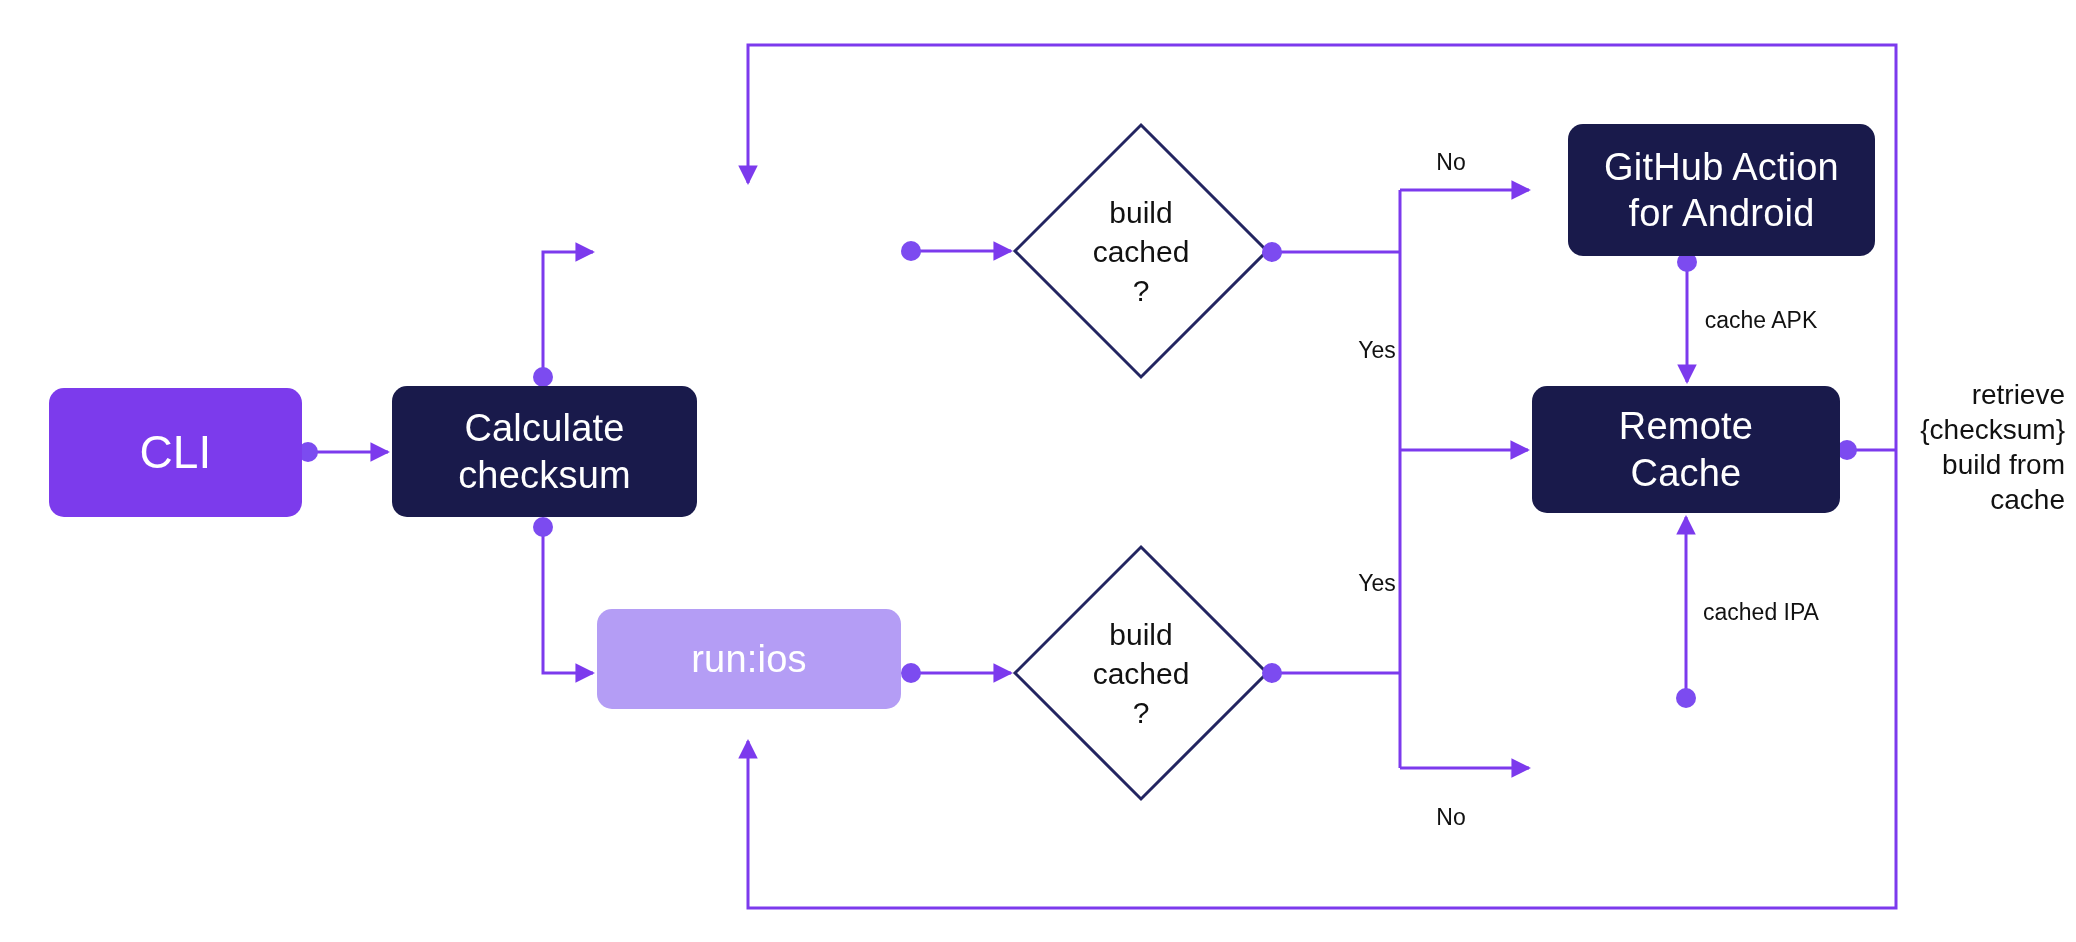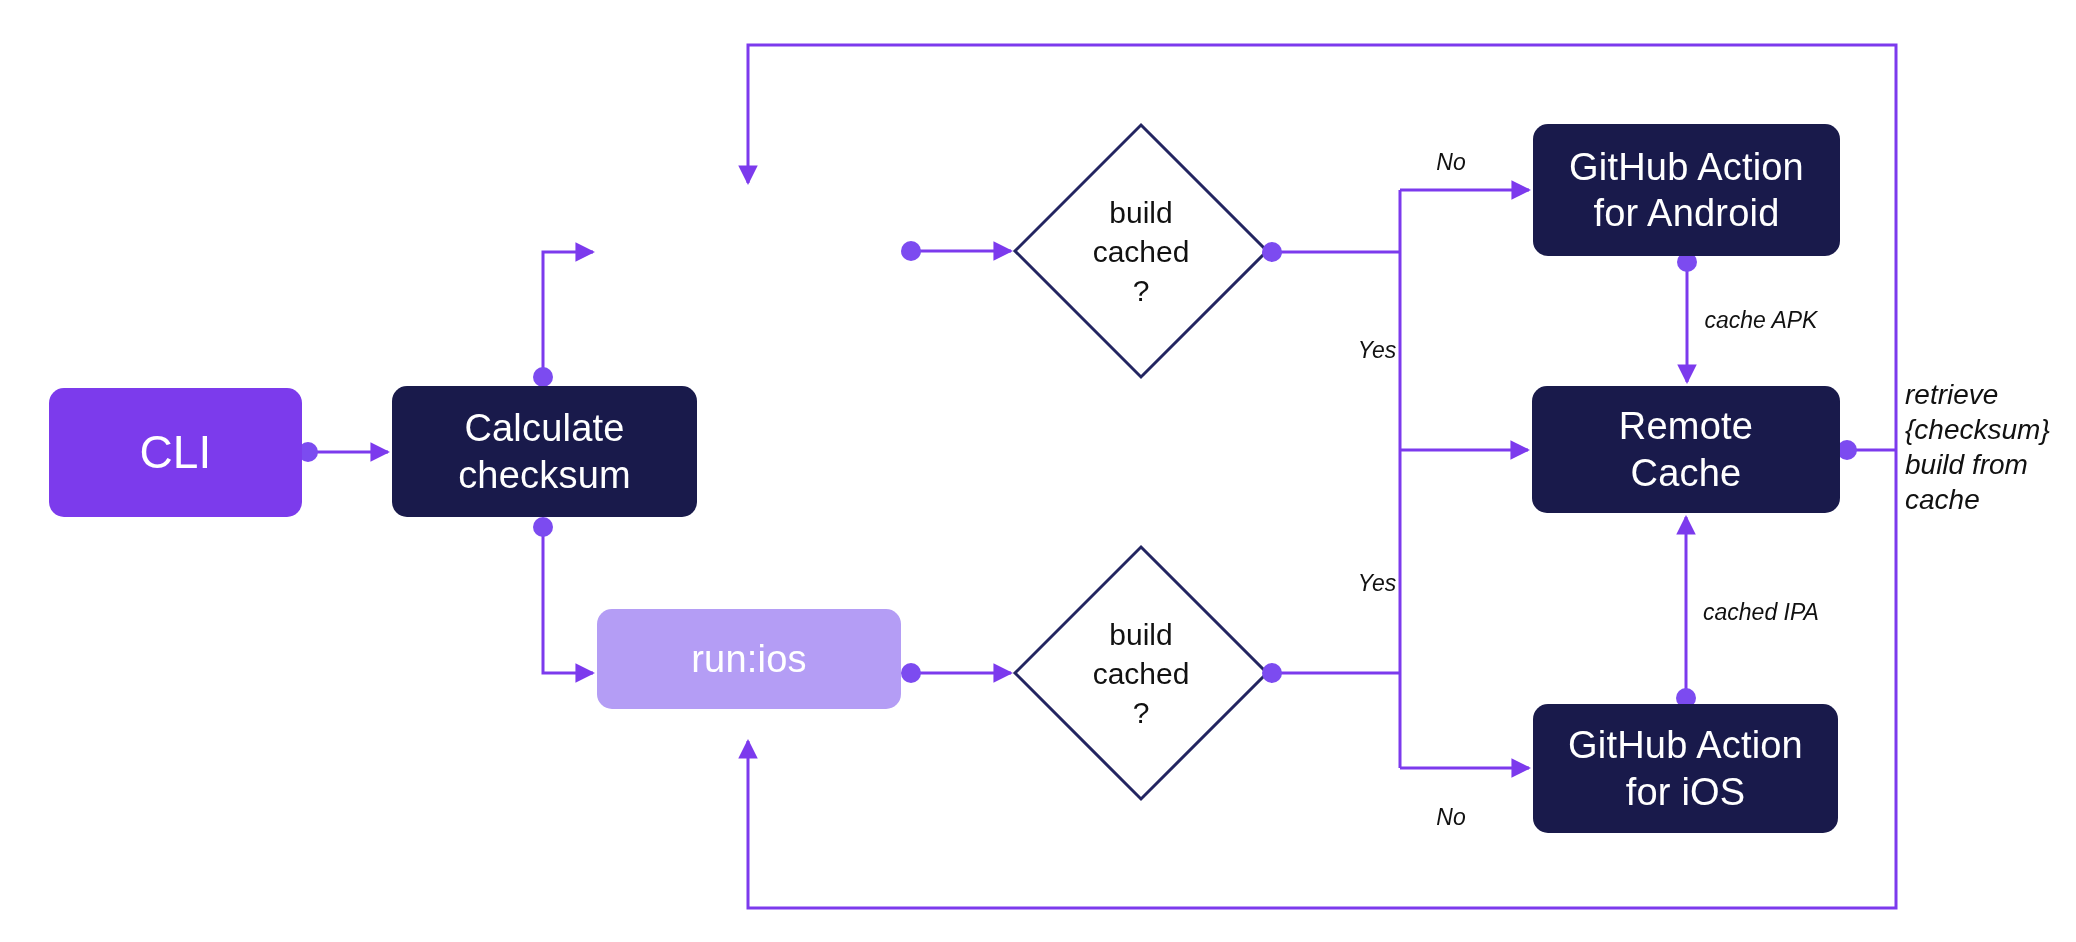--- a/index.html
+++ b/index.html
@@ -51,21 +51,21 @@
   .node--calc .lbl { max-width: 260px; }
   .node--run-android {
     left: 597px; top: 187px; width: 305px; height: 129px;
     background: var(--teal); color: var(--navy);
   }
   .node--run-ios {
     left: 597px; top: 609px; width: 304px; height: 100px;
     background: var(--lavender); color: #ffffff;
   }
   .node--gh-android {
-    left: 1533px; top: 124px; width: 307px; height: 132px;
+    left: 1568px; top: 124px; width: 307px; height: 132px;
     background: var(--navy); color: #ffffff; align-items: center;
   }
   .node--gh-android .lbl { max-width: 280px; }
   .node--remote {
     left: 1532px; top: 386px; width: 308px; height: 127px;
     background: var(--navy); color: #ffffff;
   }
   .node--remote .lbl { max-width: 170px; }
   .node--gh-ios {
     left: 1533px; top: 704px; width: 305px; height: 129px;
@@ -84,23 +84,22 @@
   }
   .diamond-label--android { left: 1141px; top: 251px; }
   .diamond-label--ios     { left: 1141px; top: 673px; }
 
   .edge-label {
     position: absolute;
     transform: translate(-50%, -50%);
     color: var(--label_text);
     font-size: 23px;
     line-height: 1.25;
-    text-align: left;
+    text-align: right;
     white-space: nowrap;
-    font-style: italic;
   }
   .edge-label--no-android  { left: 1451px; top: 162px; }
   .edge-label--yes-android { left: 1377px; top: 350px; }
   .edge-label--yes-ios     { left: 1377px; top: 583px; }
   .edge-label--no-ios      { left: 1451px; top: 817px; }
   .edge-label--cache-apk   { left: 1761px; top: 320px; }
   .edge-label--cache-ipa   { left: 1761px; top: 612px; }
   .edge-label--retrieve    {
     left: 1985px; top: 447px;
     width: 160px; white-space: normal; font-size: 28px;
@@ -170,23 +169,20 @@
   </div>
 
   <div class="node node--gh-android">
     <span class="lbl">GitHub Action for Android</span>
   </div>
 
   <div class="node node--remote">
     <span class="lbl">Remote Cache</span>
   </div>
 
-  <div class="node node--gh-ios">
-    <span class="lbl">GitHub Action for iOS</span>
-  </div>
 
   <div class="diamond-label diamond-label--android">build cached ?</div>
 
   <div class="diamond-label diamond-label--ios">build cached ?</div>
 
   <div class="edge-label edge-label--no-android">No</div>
 
   <div class="edge-label edge-label--yes-android">Yes</div>
 
   <div class="edge-label edge-label--yes-ios">Yes</div>

